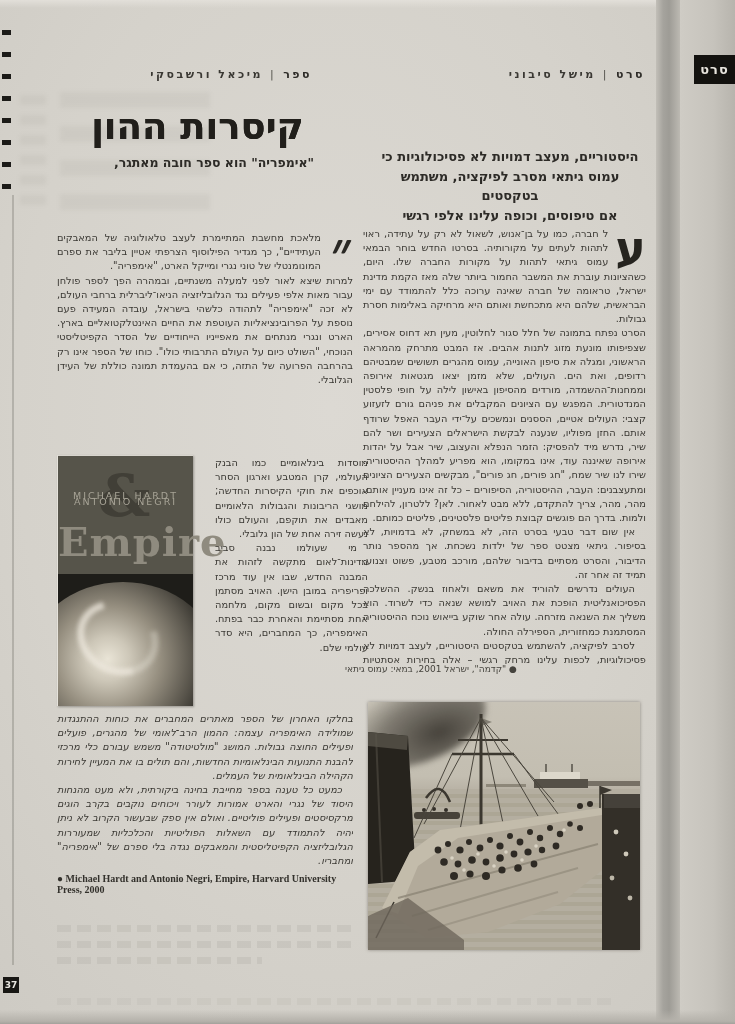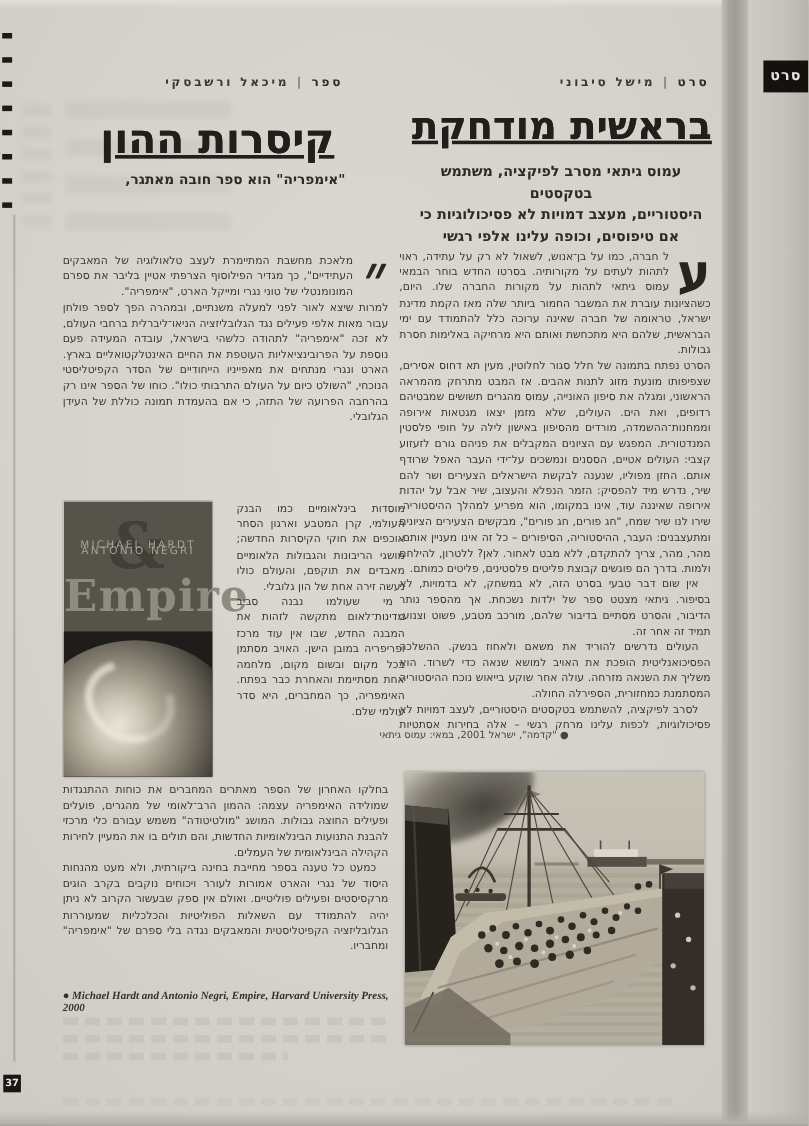--- a/index.html
+++ b/index.html
@@ -25,43 +25,43 @@
         color:#e8e6e0;font-size:9px;font-weight:bold;display:flex;align-items:center;justify-content:center;}
   .edge-tab{position:absolute;left:694px;top:55px;width:41px;height:29px;background:#13120f;
         color:#e7e4dd;font-size:13px;font-weight:bold;display:flex;align-items:center;justify-content:center;letter-spacing:1px;}
   
   .kicker{position:absolute;direction:rtl;font-size:11px;letter-spacing:2.5px;color:#2e2c28;white-space:nowrap;}
   .kicker .sec{font-weight:bold;}
   .kicker .sep{margin:0 7px;color:#55534d;font-weight:normal;}
   .kicker .auth{font-weight:bold;color:#3a3833;}
   
   .title{position:absolute;direction:rtl;font-weight:bold;color:#211f1b;white-space:nowrap;
-         text-shadow:0 0 .5px #211f1b;text-decoration:underline;}
+         text-shadow:0 0 .5px #211f1b;}
   .film-title{top:95px;right:88px;font-size:35px;}
   .book-title{top:105px;left:80px;width:235px;text-align:center;font-size:37px;}
   .subtitle{position:absolute;direction:rtl;text-align:center;font-weight:bold;color:#2d2b27;}
   .film-subtitle{top:147px;left:372px;width:276px;font-size:13px;line-height:19.5px;}
   .book-subtitle{top:153px;left:75px;width:278px;font-size:12.5px;line-height:20.5px;}
   
   .body-text{direction:rtl;text-align:justify;font-size:9.8px;line-height:14.2px;color:#3a3833;overflow:hidden;}
   .body-text p{margin:0;text-indent:11px;}
   .body-text p:first-child{text-indent:0;}
   .film-body{position:absolute;left:363px;top:227px;width:283px;height:437px;}
   .book-top{position:absolute;left:57px;top:231px;width:296px;height:221px;}
   .book-wrap{position:absolute;left:200px;top:456px;width:153px;height:250px;margin-left:15px;}
-  .book-bottom{position:absolute;left:57px;top:712px;width:296px;height:184px;}
+  .book-bottom{position:absolute;left:57px;top:712px;width:296px;height:184px;font-style:italic;}
   .dropcap{float:right;font-size:46px;line-height:38px;font-weight:bold;color:#26241f;
            margin:2px 0 0 7px;}
   .bigquote{float:right;font-size:58px;line-height:42px;font-weight:bold;color:#2a2824;
            margin:0 0 0 10px;font-family:"DejaVu Serif",serif;}
   .caption{position:absolute;top:664px;left:345px;width:265px;direction:rtl;text-align:left;
            font-size:9px;color:#45433d;}
-  .footnote{position:absolute;left:57px;top:900px;width:300px;direction:ltr;text-align:left;
+  .footnote{position:absolute;left:57px;top:873px;width:300px;direction:ltr;text-align:left;
            font-family:"Liberation Serif","DejaVu Serif",serif;font-weight:bold;
-           font-size:10px;color:#33312c;font-style:italic;}
+           font-size:10px;color:#33312c;}
   
   .cover{position:absolute;left:57px;top:455px;width:135px;height:250px;background:#56544a;
          border-left:1px solid #e6e3dc;border-top:1px solid #d8d5ce;box-shadow:1px 1px 2px rgba(60,58,52,.4);}
   .cover .amp{position:absolute;top:6px;left:40px;font-size:58px;font-weight:bold;color:#413f37;
          font-family:"DejaVu Serif",serif;}
   .cover .auth{position:absolute;left:0;width:100%;text-align:center;font-size:9.5px;letter-spacing:2px;
          color:#a7a396;white-space:nowrap;overflow:hidden;}
   .cover .a1{top:14px;margin-top:20px;} .cover .a2{top:40px;}
   .cover .ctitle{position:absolute;top:62px;left:0;width:100%;text-align:center;font-size:40px;
          font-weight:bold;color:#8f8b7f;font-family:"DejaVu Serif",serif;letter-spacing:1px;}
@@ -111,24 +111,23 @@
   <div class="edge-tab">
       <span>סרט</span>
     </div>
   <div class="pagenum">
       <span>37</span>
     </div>
 
   <div class="kicker" style="top:68px;right:90px;">
     <span class="sec">סרט</span><span class="sep">|</span><span class="auth">מישל סיבוני</span>
   </div>
-  <div class="title film-title">בראשית מודחקת</div>
   <div class="subtitle film-subtitle">
+      <div>היסטוריים, מעצב דמויות לא פסיכולוגיות כי</div>
       <div>עמוס גיתאי מסרב לפיקציה, משתמש בטקסטים</div>
-      <div>היסטוריים, מעצב דמויות לא פסיכולוגיות כי</div>
       <div>אם טיפוסים, וכופה עלינו אלפי רגשי</div>
     </div>
 
   <div class="body-text film-body">
     <p><span class="dropcap">ע</span><span>ל חברה, כמו על בן־אנוש, לשאול לא רק על עתידה, ראוי לתהות לעתים על מקורותיה. בסרטו החדש בוחר הבמאי עמוס גיתאי לתהות על מקורות החברה שלו. היום, כשהציונות עוברת את המשבר החמור ביותר שלה מאז הקמת מדינת ישראל, טראומה של חברה שאינה ערוכה כלל להתמודד עם ימי הבראשית, שלהם היא מתכחשת ואותם היא מרחיקה באלימות חסרת גבולות.</span></p>
     <span><p>הסרט נפתח בתמונה של חלל סגור לחלוטין, מעין תא דחוס אסירים, שצפיפותו מונעת מזוג לתנות אהבים. אז המבט מתרחק מהמראה הראשוני, ומגלה את סיפון האונייה, עמוס מהגרים תשושים שמבטיהם רדופים, ואת הים. העולים, שלא מזמן יצאו מגטאות אירופה וממחנות־ההשמדה, מורדים מהסיפון באישון לילה על חופי פלסטין המנדטורית. המפגש עם הציונים המקבלים את פניהם גורם לזעזוע קצבי: העולים אטיים, הססנים ונמשכים על־ידי העבר האפל שרודף אותם. החזן מפוליו, שנענה לבקשת הישראלים הצעירים ושר להם שיר, נדרש מיד להפסיק: הזמר הנפלא והעצוב, שיר אבל על יהדות אירופה שאיננה עוד, אינו במקומו, הוא מפריע למהלך ההיסטוריה. שירו לנו שיר שמח, "חג פורים, חג פורים", מבקשים הצעירים הציונים ומתעצבנים: העבר, ההיסטוריה, הסיפורים – כל זה אינו מעניין אותם. מהר, מהר, צריך להתקדם, ללא מבט לאחור. לאן? ללטרון, להילחם ולמות. בדרך הם פוגשים קבוצת פליטים פלסטינים, פליטים כמותם.</p><p>אין שום דבר טבעי בסרט הזה, לא במשחק, לא בדמויות, לא בסיפור. גיתאי מצטט ספר של ילדות נשכחת. אך מהספר נותר הדיבור, והסרט מסתיים בדיבור שלהם, מורכב מטבע, פשוט וצנוע, תמיד זה אחר זה.</p><p>העולים נדרשים להוריד את משאם ולאחוז בנשק. ההשלכה הפסיכואנליטית הופכת את האויב למושא שנאה כדי לשרוד. הוא משליך את השנאה מזרחה. עולה אחר שוקע בייאוש נוכח ההיסטוריה המסתמנת כמחזורית, הספירלה החולה.</p><p>לסרב לפיקציה, להשתמש בטקסטים היסטוריים, לעצב דמויות לא פסיכולוגיות, לכפות עלינו מרחק רגשי – אלה בחירות אסתטיות הקושרות אותנו, כחוט השני, אל מה שאנחנו. זוהי בחירה שאפשר לבקר אותה, אבל היא המאפיינת את הסרט כולו, רעיון וביצוע.</p></span>
   </div>
 
   <div class="caption">● "קדמה", ישראל 2001, במאי: עמוס גיתאי</div>
 

